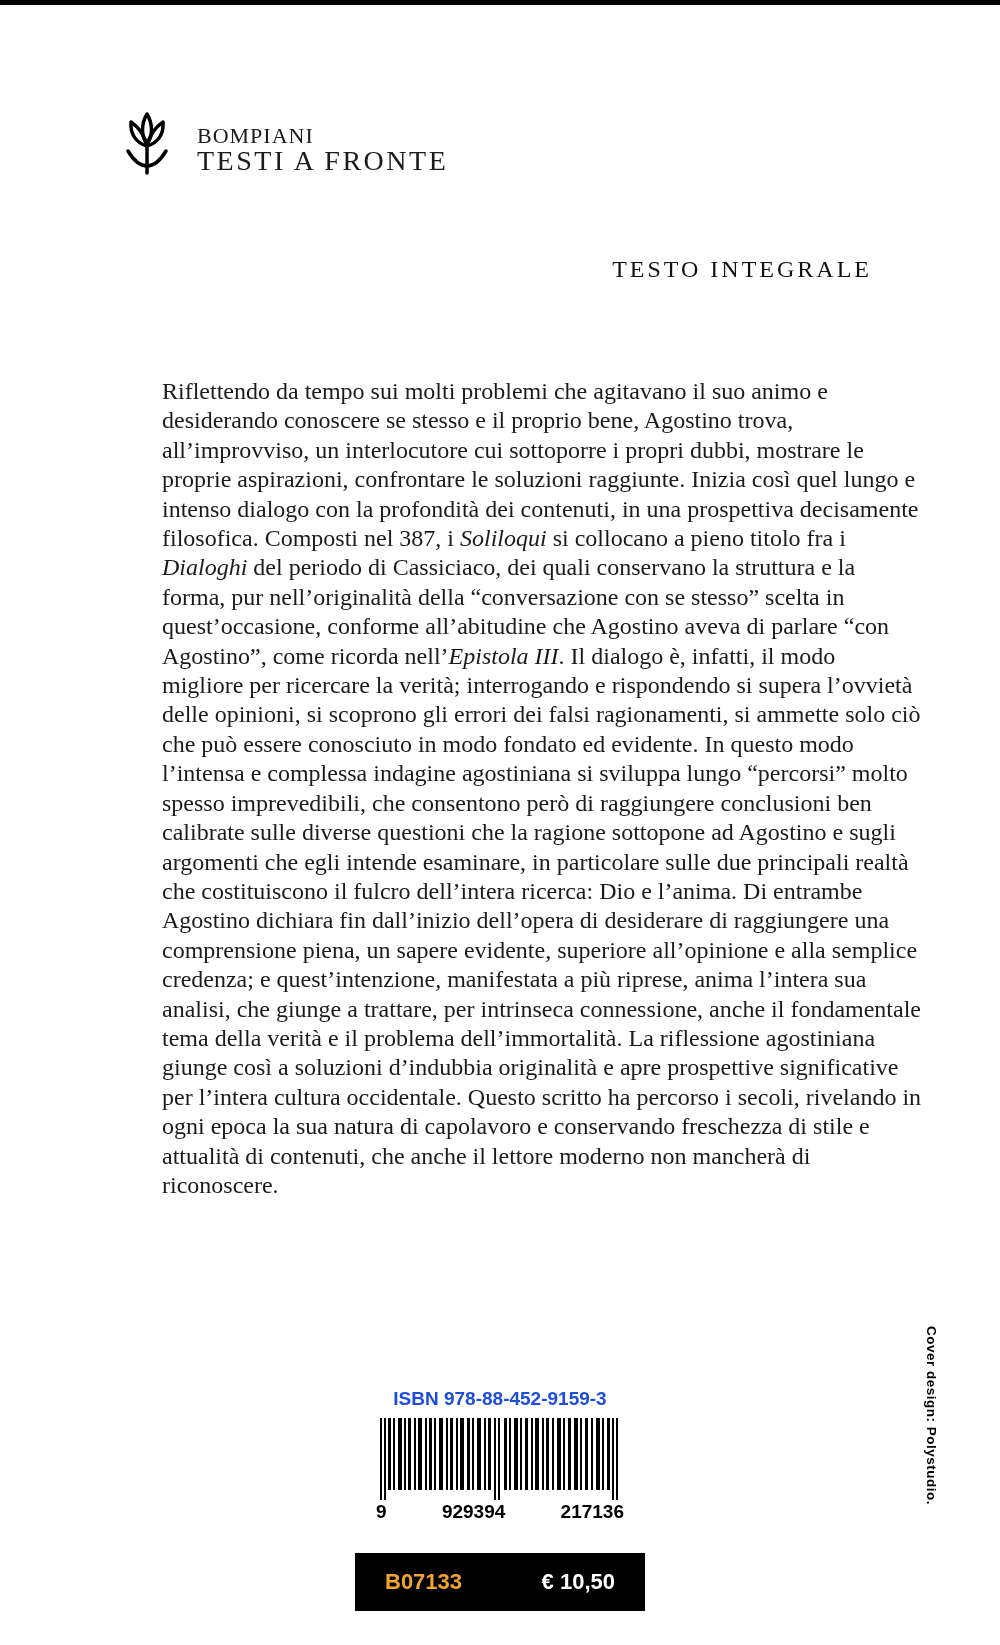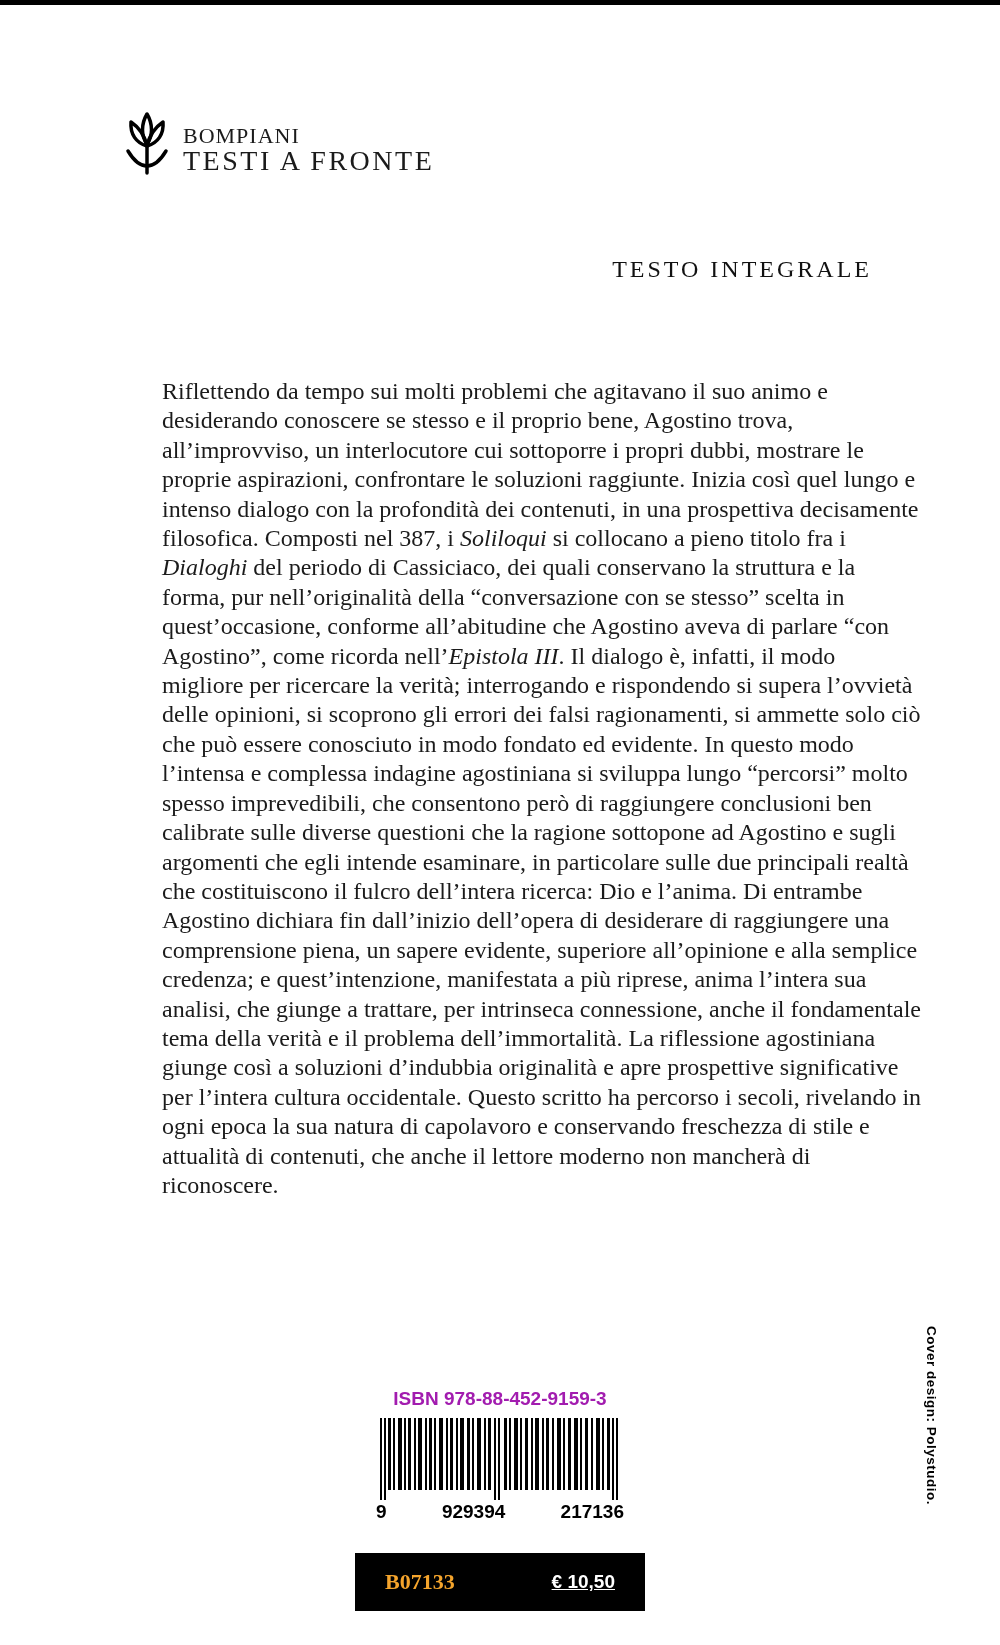--- a/index.html
+++ b/index.html
@@ -4,45 +4,45 @@
 <style>
   html,body{margin:0;padding:0;background:#6b6b6b;}
   .page{
     position:relative;width:1000px;height:1645px;margin:0 auto;
     background:#ffffff;overflow:hidden;
     font-family:"Liberation Serif", serif;color:#1b1b1b;
   }
   .topline{position:absolute;left:0;top:0;width:100%;height:5px;background:#000;}
 
   
-  .brand{position:absolute;left:124px;top:110px;display:flex;align-items:flex-start;gap:13px;}
+  .brand{position:absolute;left:124px;top:110px;display:flex;align-items:flex-start;gap:27px;}
   .brand-icon{flex:0 0 auto;}
   .brand-text{padding-top:13px;}
   .brand-name{font-size:22px;letter-spacing:1px;line-height:25px;}
   .brand-series{font-size:28px;letter-spacing:2.5px;line-height:25px;}
 
   
   .author-title{position:absolute;left:121px;top:242px;color:#9e7c4e;font-size:50px;line-height:52px;}
   .edition{position:absolute;top:256px;right:128px;font-size:24px;letter-spacing:3px;color:#111;}
 
   
   .blurb{position:absolute;left:121px;top:377px;width:760px;font-size:24px;line-height:29.4px;text-align:left;margin-left:41px;}
   .blurb .it{font-style:italic;}
 
   
   .footer{position:absolute;left:355px;top:1388px;width:290px;text-align:center;}
-  .isbn{font-family:"Liberation Sans", sans-serif;font-weight:bold;font-size:19px;color:#a21caf;}
+  .isbn{font-family:"Liberation Sans", sans-serif;font-weight:bold;font-size:19px;color:#1d4ed8;}
   .barcode{display:block;margin:8px auto 0;}
   .digits{width:248px;margin:1px auto 0;display:flex;justify-content:space-between;
           font-family:"Liberation Sans", sans-serif;font-weight:bold;font-size:19px;color:#000;}
   .pricebar{position:absolute;left:355px;top:1553px;width:290px;height:58px;background:#000;
             display:flex;justify-content:space-between;align-items:center;
             padding:0 30px;box-sizing:border-box;}
-  .code{color:#f4a42c;font-family:Liberation Serif, serif;font-weight:bold;font-size:22px;}
-  .price{color:#ffffff;font-family:"Liberation Sans", sans-serif;font-weight:bold;font-size:19px;text-decoration:underline;}
+  .code{color:#f4a42c;font-family:Liberation Sans, sans-serif;font-weight:bold;font-size:22px;}
+  .price{color:#ffffff;font-family:"Liberation Sans", sans-serif;font-weight:bold;font-size:22px;}
 
   
   .credits{position:absolute;left:924px;top:1326px;writing-mode:vertical-rl;
            font-family:"Liberation Sans", sans-serif;font-weight:bold;font-size:13.5px;
            letter-spacing:0.5px;color:#000;}
 </style>
 </head>
 <body>
 
 <div class="page">

